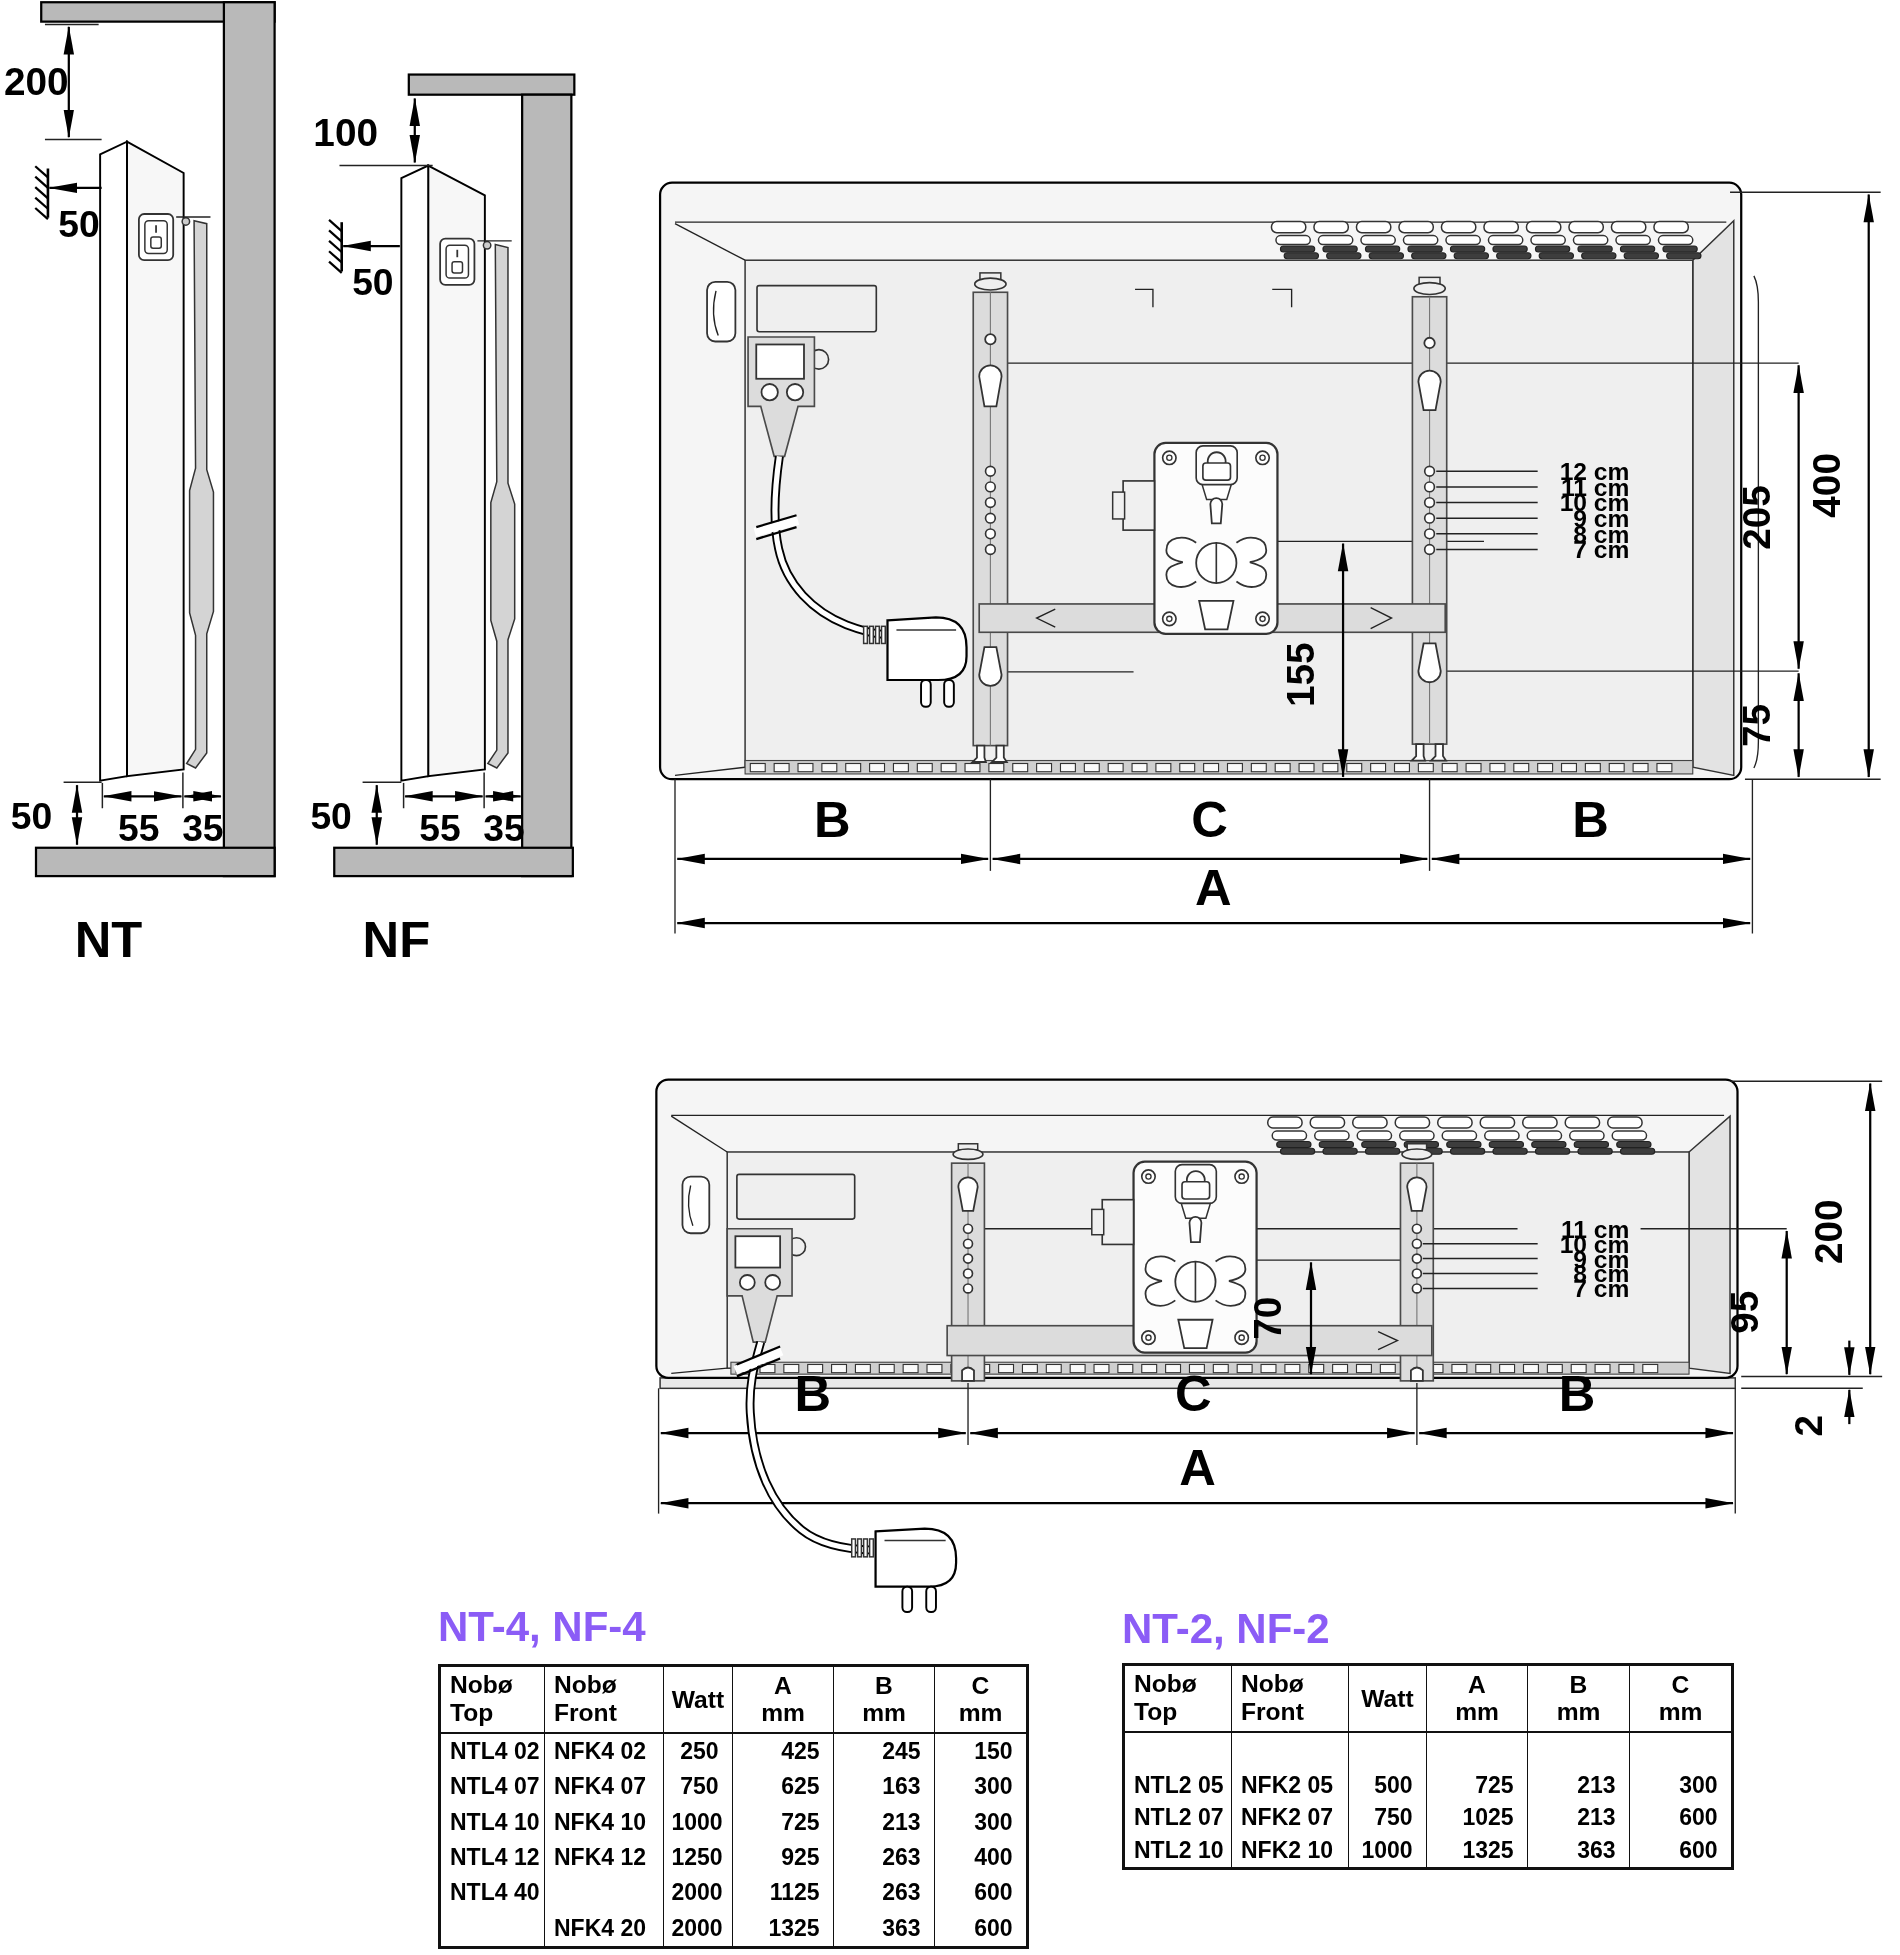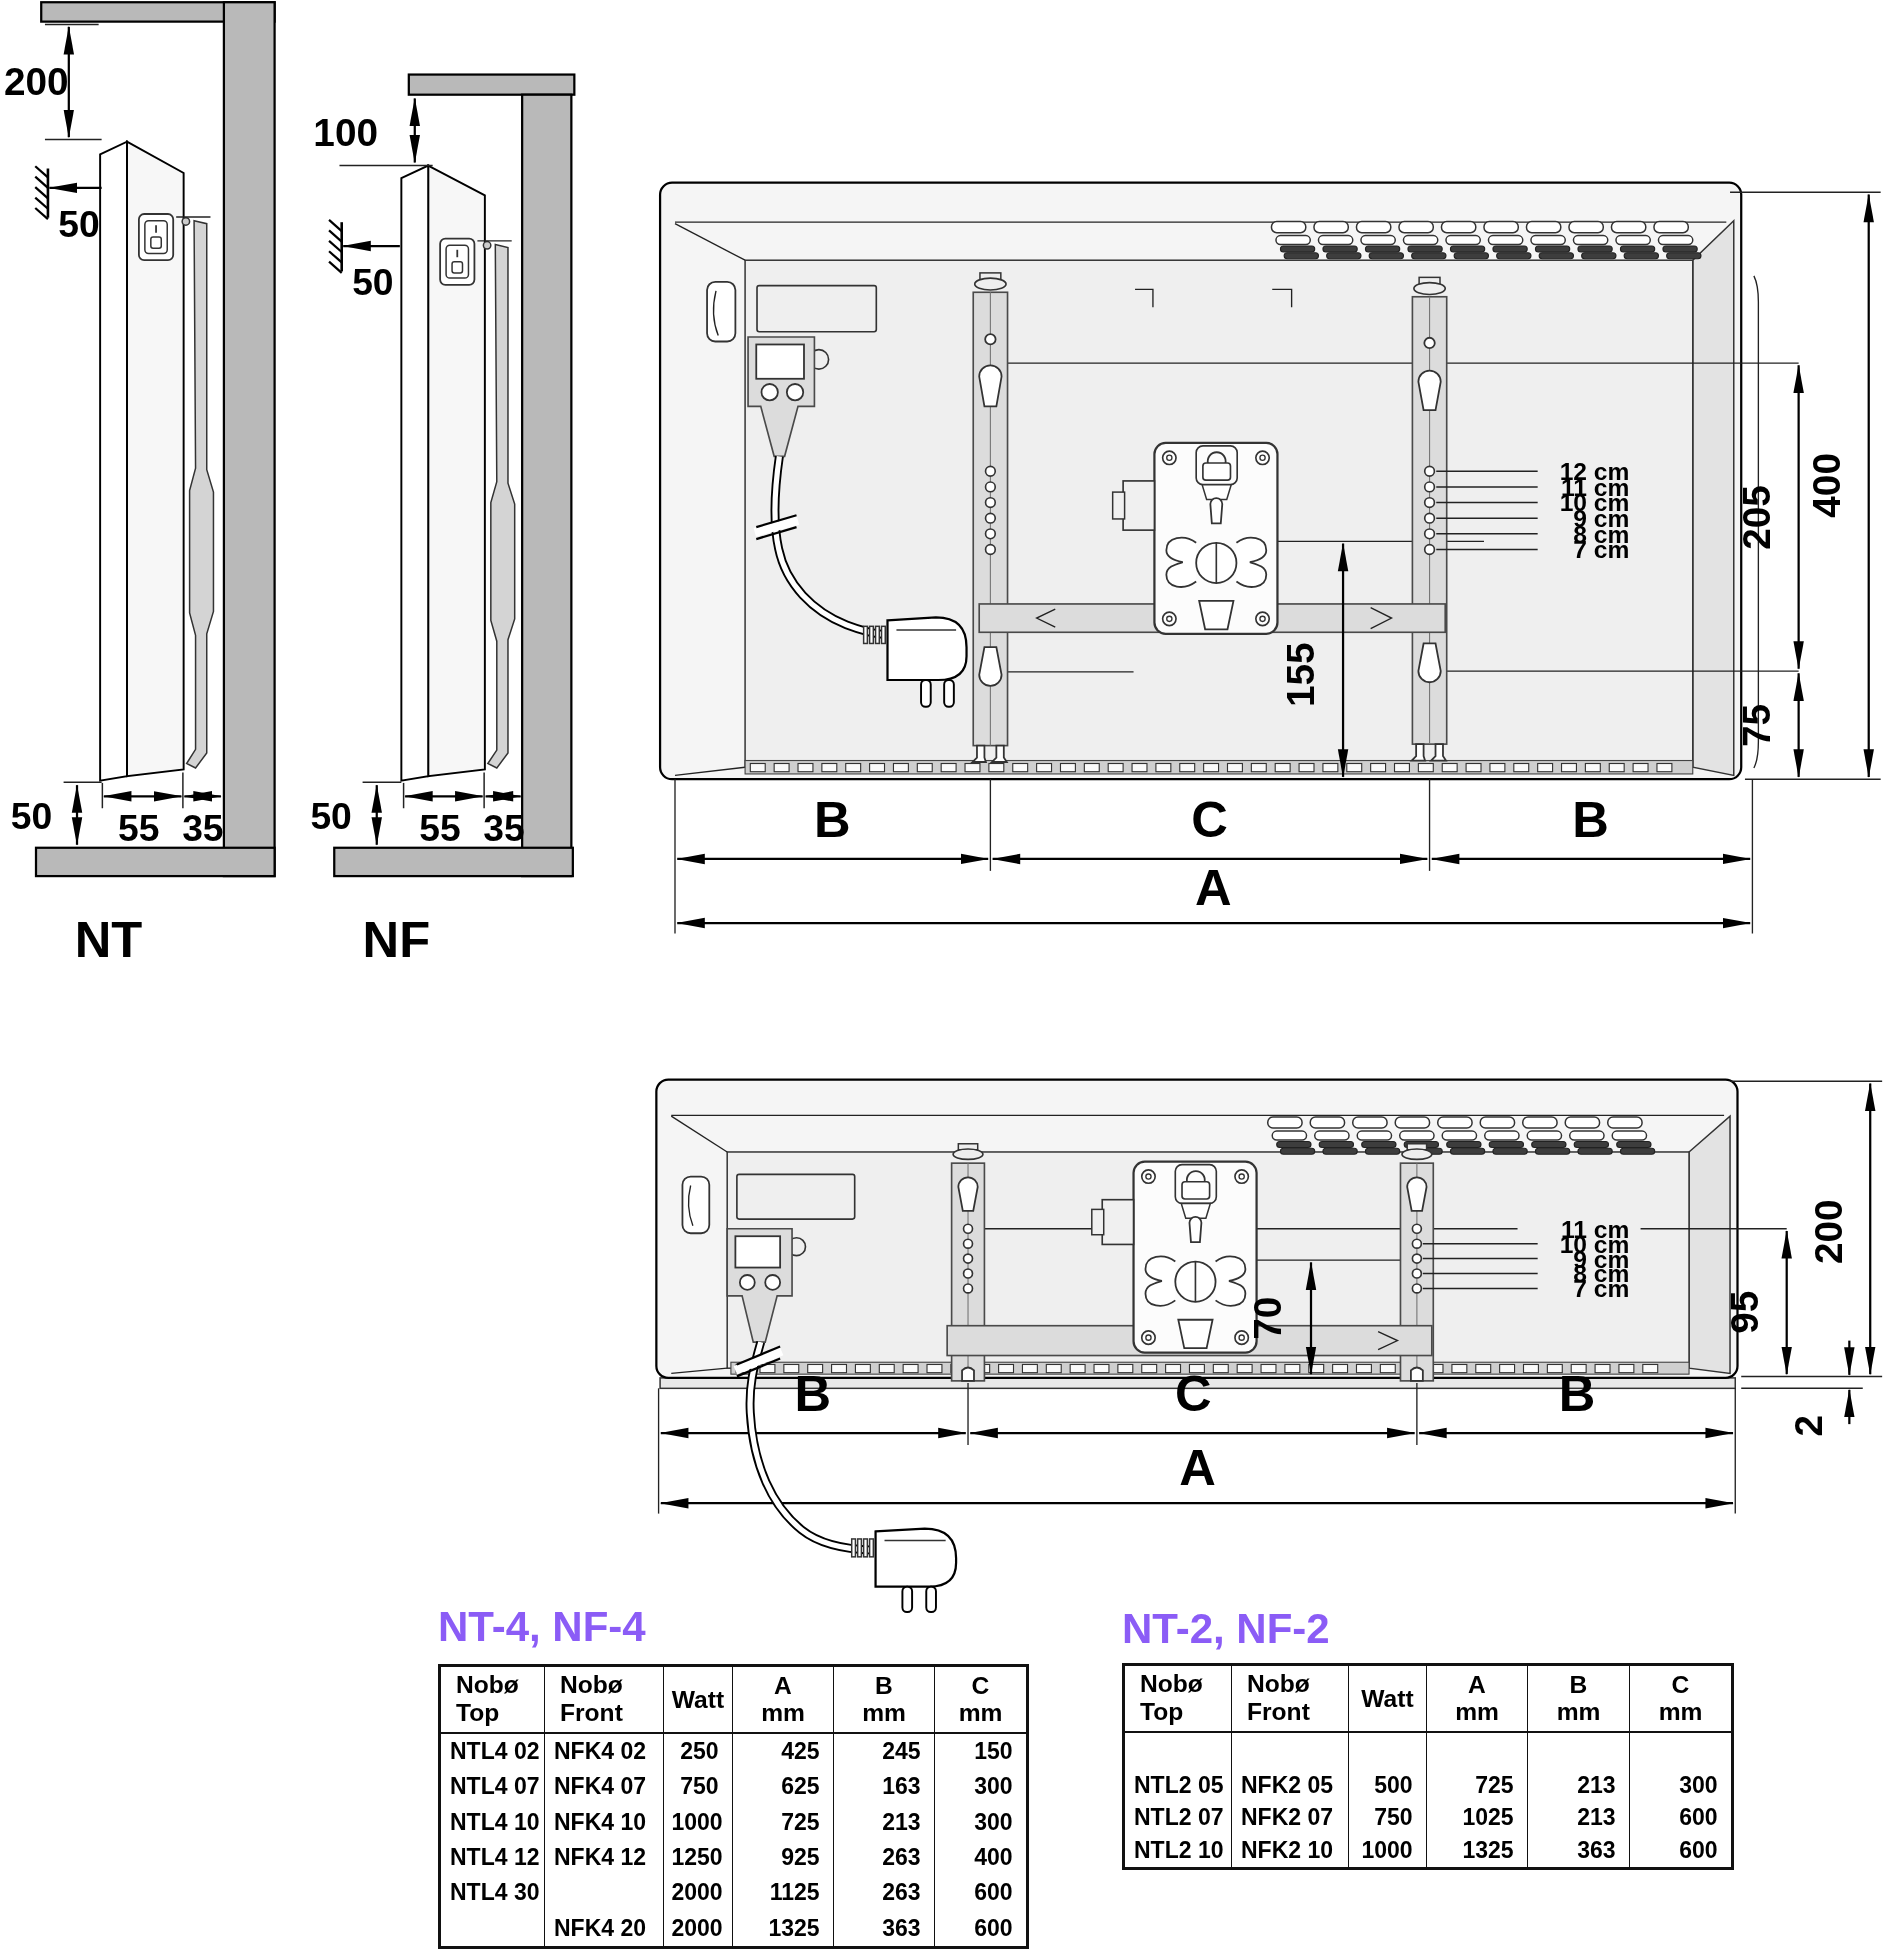--- a/index.html
+++ b/index.html
@@ -19,21 +19,21 @@
   .t-dim-s{font:700 50px "Liberation Sans",sans-serif}
   .t-big{font:700 68px "Liberation Sans",sans-serif}
   .t-cm{font:700 33px "Liberation Sans",sans-serif}
   .tbl-title{position:absolute;font:700 42px "Liberation Sans",sans-serif;color:#8b5cf6}
   .spec{position:absolute;border-collapse:collapse;table-layout:fixed;background:#fff}
   .spec th,.spec td{border-left:1.9px solid #111;overflow:hidden;white-space:nowrap}
   .spec th:first-child,.spec td:first-child{border-left:none}
   .spec{border:3px solid #111}
   .spec thead th{border-bottom:2.2px solid #111;font:700 24.6px "Liberation Sans",sans-serif;vertical-align:middle;padding:0}
   .spec td{font:700 23px "Liberation Sans",sans-serif;padding:0 13.4px 0 7.5px}
-  .hl{display:block;text-align:left;padding-left:15px;line-height:28px}
+  .hl{display:block;text-align:left;padding-left:9px;line-height:28px}
   .hc{display:block;text-align:center;line-height:27px}
   .c-name{text-align:left;padding-left:9px!important}
   .c-num{text-align:right}
   .sp td{border-left:1.9px solid #111;height:25px}
 </style>
 </head>
 <body>
 <div id="stage">
 
 <svg width="1901" height="1955" viewBox="0 0 2549 2622">
@@ -655,21 +655,21 @@
         </tr>
         <tr style="height: 23px;">
           <td class="c-name">NTL4 12</td>
           <td class="c-name">NFK4 12</td>
           <td class="c-num">1250</td>
           <td class="c-num">925</td>
           <td class="c-num">263</td>
           <td class="c-num">400</td>
         </tr>
         <tr style="height: 23px;">
-          <td class="c-name">NTL4 30</td>
+          <td class="c-name">NTL4 40</td>
           <td class="c-name"></td>
           <td class="c-num">2000</td>
           <td class="c-num">1125</td>
           <td class="c-num">263</td>
           <td class="c-num">600</td>
         </tr>
         <tr style="height: 23px;">
           <td class="c-name"></td>
           <td class="c-name">NFK4 20</td>
           <td class="c-num">2000</td>

